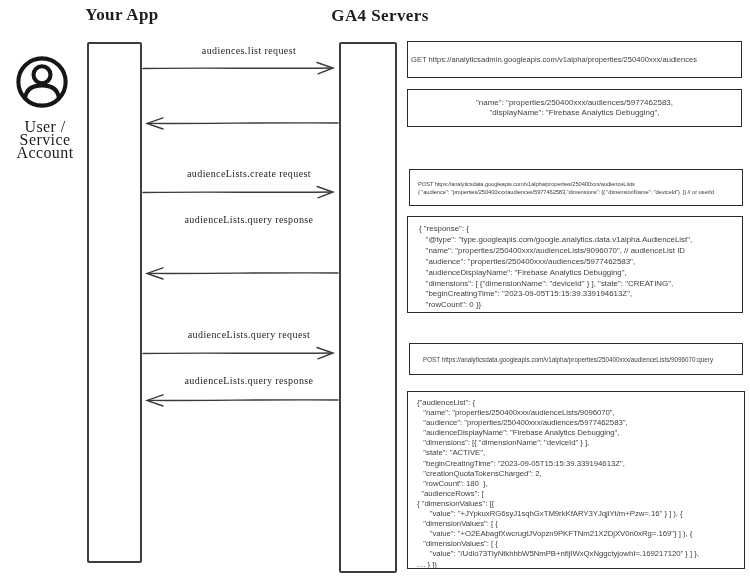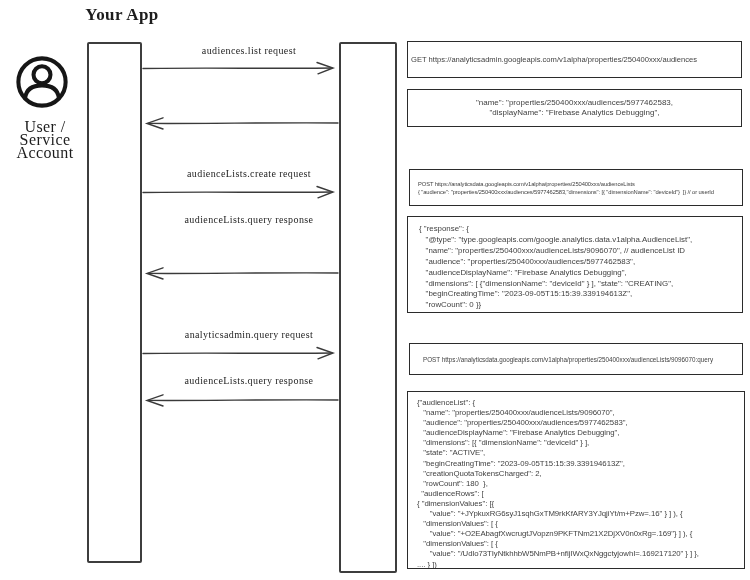--- a/index.html
+++ b/index.html
@@ -39,20 +39,21 @@
   .cb5 pre{font-size:6.3px;}
   .cb6{left:407px;top:391px;width:338px;height:178px;padding-left:9px;justify-content:flex-start;padding-top:6px;}
   .cb6 pre{font-size:7.8px;line-height:10.1px;letter-spacing:-.05px;}
 </style>
 </head>
 <body>
 
 <div class="stage">
 
   <div class="sketch actor-title t-app">Your App</div>
+  <div class="sketch actor-title t-ga4">GA4 Servers</div>
 
   <svg class="user-icon" width="54" height="54" viewBox="0 0 56 56">
     <circle cx="28" cy="28" r="24.5"></circle>
     <circle cx="28" cy="20.5" r="8.8"></circle>
     <path d="M10.5 44.5 C 12 33.5, 20 31.5, 28 31.5 C 36 31.5, 44 33.5, 45.5 44.5"></path>
   </svg>
   <div class="sketch actor-caption">User /
 Service Account</div>
 
   <div class="lifeline ll-app"></div>
@@ -74,21 +75,21 @@
     <path d="M1 7.5 C 60 6.6, 135 7.8, 190 7"></path>
       <path d="M175 1.5 L191 7 L176 12.8"></path>
   </svg>
 
   <div class="sketch msg-label" style="top:214px">audienceLists.query response</div>
   <svg class="arrow" style="top:266px" width="197" height="14" viewBox="0 0 197 14">
     <path d="M196 7 C 135 6.4, 62 7.8, 6 7.4"></path>
       <path d="M21 1.8 L5 7.4 L21 13"></path>
   </svg>
 
-  <div class="sketch msg-label" style="top:329px">analyticsadmin.query request</div>
+  <div class="sketch msg-label" style="top:329px">audienceLists.query request</div>
   <svg class="arrow" style="top:346px" width="197" height="14" viewBox="0 0 197 14">
     <path d="M1 7.5 C 60 6.6, 135 7.8, 190 7"></path>
       <path d="M175 1.5 L191 7 L176 12.8"></path>
   </svg>
 
   <div class="sketch msg-label" style="top:375px">audienceLists.query response</div>
   <svg class="arrow" style="top:393px" width="197" height="14" viewBox="0 0 197 14">
     <path d="M196 7 C 135 6.4, 62 7.8, 6 7.4"></path>
       <path d="M21 1.8 L5 7.4 L21 13"></path>
   </svg>

